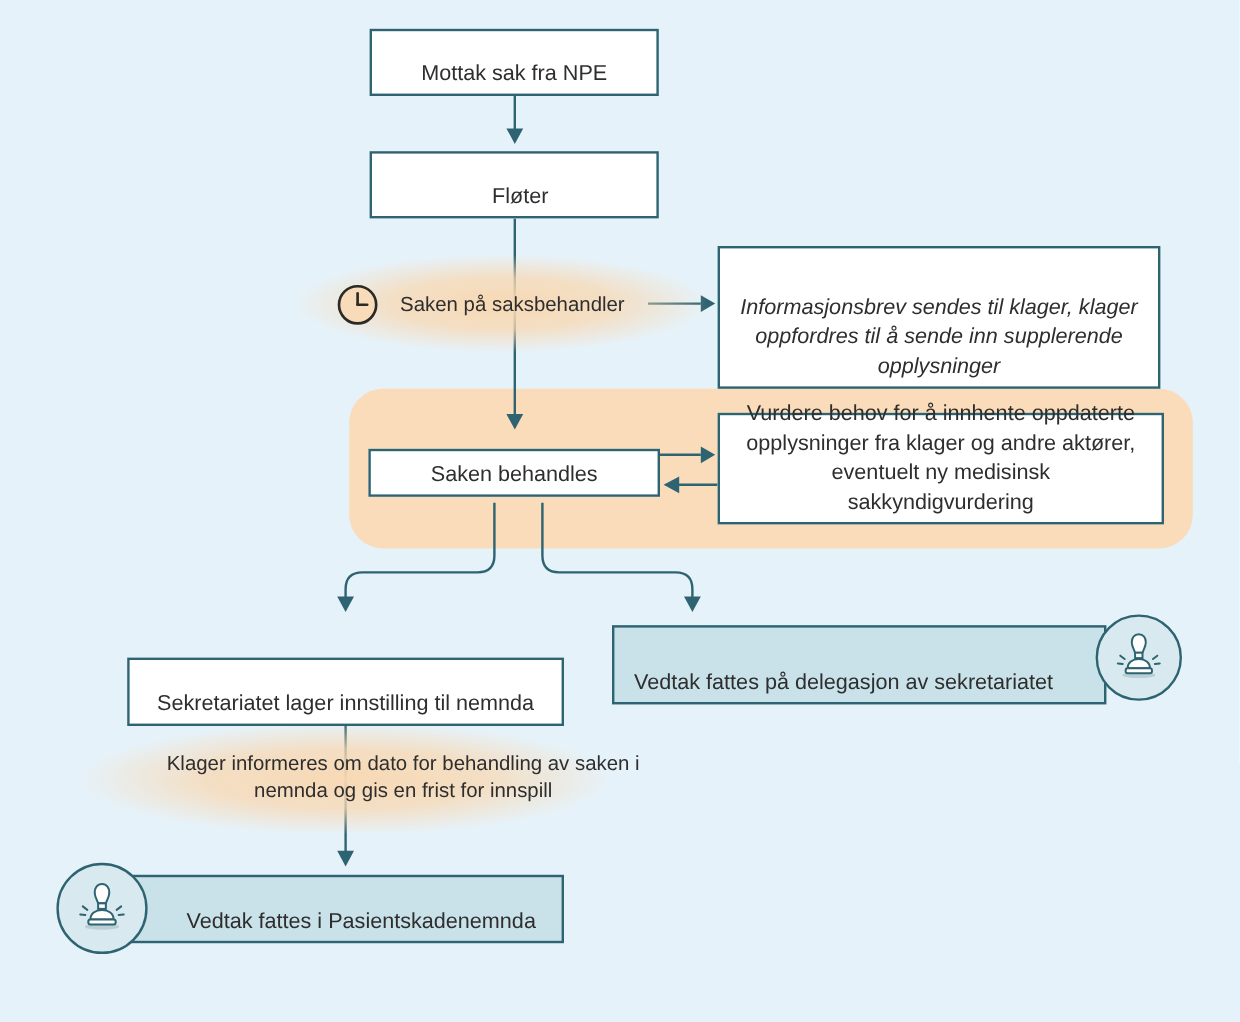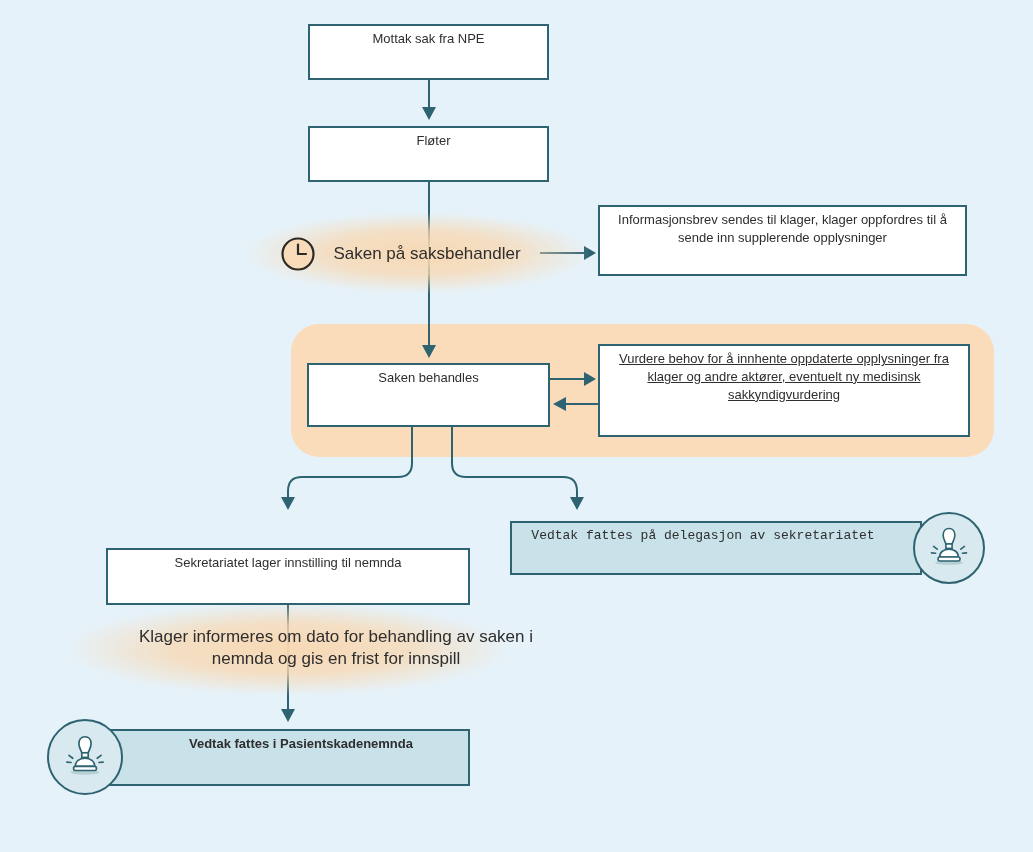--- a/index.html
+++ b/index.html
@@ -25,23 +25,23 @@
     position:absolute;
     z-index:3;
     pointer-events:none;
     background:radial-gradient(ellipse at center, rgba(248,216,178,0.97) 0%, rgba(248,216,178,0.75) 38%, rgba(248,216,178,0) 72%);
   }
   .node{
     position:absolute;
     background:#ffffff;
     border:2px solid #2E6372;
     box-sizing:border-box;
-    display:flex;align-items:flex-start;justify-content:center;
+    display:flex;align-items:flex-end;justify-content:center;
     text-align:center;
-    font-size:13px;line-height:1.38;
+    font-size:18px;line-height:1.38;
     z-index:4;
     padding:4px 14px;
   }
   .node.blue{background:#C9E1E9;}
   .floating-label{
     position:absolute;
     font-size:17px;line-height:1.3;
     text-align:center;
     z-index:4;
   }
@@ -109,37 +109,37 @@
     <svg width="36" height="36" viewBox="0 0 36 36">
       <circle cx="18" cy="18" r="15.5" fill="#F8DBB8" stroke="#2B2A26" stroke-width="2.2"></circle>
       <line x1="18" y1="18" x2="18" y2="8.5" stroke="#2B2A26" stroke-width="2.2" stroke-linecap="round"></line>
       <line x1="18" y1="18" x2="26" y2="18" stroke="#2B2A26" stroke-width="2.2" stroke-linecap="round"></line>
     </svg>
   </div>
   <div class="floating-label" style="left:316px;top:243px;width:222px;">
     <span>Saken på saksbehandler</span>
   </div>
 
-  <div class="node" style="left:598px;top:205px;width:369px;height:71px;">
+  <div class="node" style="left:598px;top:205px;width:369px;height:119px;font-style:italic;">
     <span>Informasjonsbrev sendes til klager, klager oppfordres til å sende inn supplerende opplysninger</span>
   </div>
 
-  <div class="node" style="left:307px;top:363px;width:243px;height:64px;">
+  <div class="node" style="left:307px;top:374px;width:243px;height:40px;">
     <span>Saken behandles</span>
   </div>
 
-  <div class="node" style="left:598px;top:344px;width:372px;height:93px;text-decoration:underline;">
+  <div class="node" style="left:598px;top:344px;width:372px;height:93px;">
     <span>Vurdere behov for å innhente oppdaterte opplysninger fra klager og andre aktører, eventuelt ny medisinsk sakkyndigvurdering</span>
   </div>
 
   <div class="node" style="left:106px;top:518px;width:364px;height:57px;margin-top:30px;">
     <span>Sekretariatet lager innstilling til nemnda</span>
   </div>
 
-  <div class="node blue" style="left:510px;top:521px;width:412px;height:54px;padding-right:40px;font-family:Liberation Mono, monospace;">
+  <div class="node blue" style="left:510px;top:521px;width:412px;height:66px;padding-right:40px;">
     <span>Vedtak fattes på delegasjon av sekretariatet</span>
   </div>
   <div class="badge-circle" style="left:913px;top:512px;width:72px;height:72px;">
     <span class="icon-wrap" style="position:static;">
       <svg width="52" height="52" viewBox="0 0 64 64">
         <ellipse cx="32" cy="50" rx="17" ry="3" fill="#9FB9BF" opacity="0.55"></ellipse>
         <path d="M32 8 C27.2 8 24.8 12 24.8 16.2 C24.8 20.5 27 23.5 28.2 27 L35.8 27 C37 23.5 39.2 20.5 39.2 16.2 C39.2 12 36.8 8 32 8 Z" fill="#ffffff" stroke="#2E6372" stroke-width="2" stroke-linejoin="round"></path>
         <rect x="28.2" y="27" width="7.6" height="5.5" fill="#ffffff" stroke="#2E6372" stroke-width="2"></rect>
         <path d="M20.5 43 C20.5 37 25.5 33.5 32 33.5 C38.5 33.5 43.5 37 43.5 43 Z" fill="#ffffff" stroke="#2E6372" stroke-width="2" stroke-linejoin="round"></path>
         <rect x="18.5" y="43" width="27" height="5" rx="2" fill="#ffffff" stroke="#2E6372" stroke-width="2"></rect>
@@ -150,21 +150,21 @@
           <line x1="53.5" y1="38" x2="48.5" y2="38.5"></line>
         </g>
       </svg>
     </span>
   </div>
 
   <div class="floating-label" style="left:88px;top:626px;width:400px;margin-left:48px;">
     <span>Klager informeres om dato for behandling av saken i nemnda og gis en frist for innspill</span>
   </div>
 
-  <div class="node blue" style="left:100px;top:729px;width:370px;height:57px;padding-left:46px;font-weight:bold;">
+  <div class="node blue" style="left:100px;top:729px;width:370px;height:57px;padding-left:46px;">
     <span>Vedtak fattes i Pasientskadenemnda</span>
   </div>
   <div class="badge-circle" style="left:47px;top:719px;width:76px;height:76px;">
     <span class="icon-wrap" style="position:static;">
       <svg width="54" height="54" viewBox="0 0 64 64">
         <ellipse cx="32" cy="50" rx="17" ry="3" fill="#9FB9BF" opacity="0.55"></ellipse>
         <path d="M32 8 C27.2 8 24.8 12 24.8 16.2 C24.8 20.5 27 23.5 28.2 27 L35.8 27 C37 23.5 39.2 20.5 39.2 16.2 C39.2 12 36.8 8 32 8 Z" fill="#ffffff" stroke="#2E6372" stroke-width="2" stroke-linejoin="round"></path>
         <rect x="28.2" y="27" width="7.6" height="5.5" fill="#ffffff" stroke="#2E6372" stroke-width="2"></rect>
         <path d="M20.5 43 C20.5 37 25.5 33.5 32 33.5 C38.5 33.5 43.5 37 43.5 43 Z" fill="#ffffff" stroke="#2E6372" stroke-width="2" stroke-linejoin="round"></path>
         <rect x="18.5" y="43" width="27" height="5" rx="2" fill="#ffffff" stroke="#2E6372" stroke-width="2"></rect>

